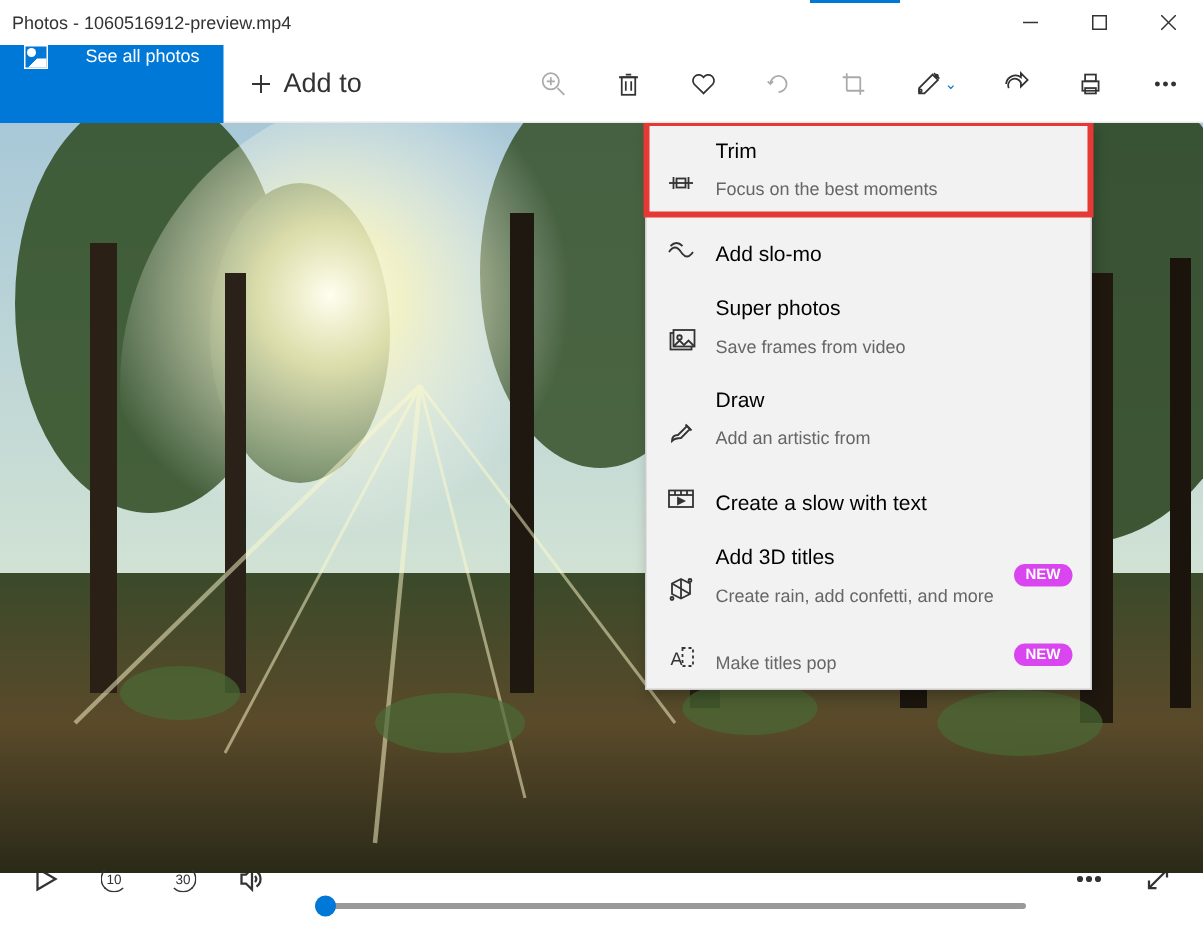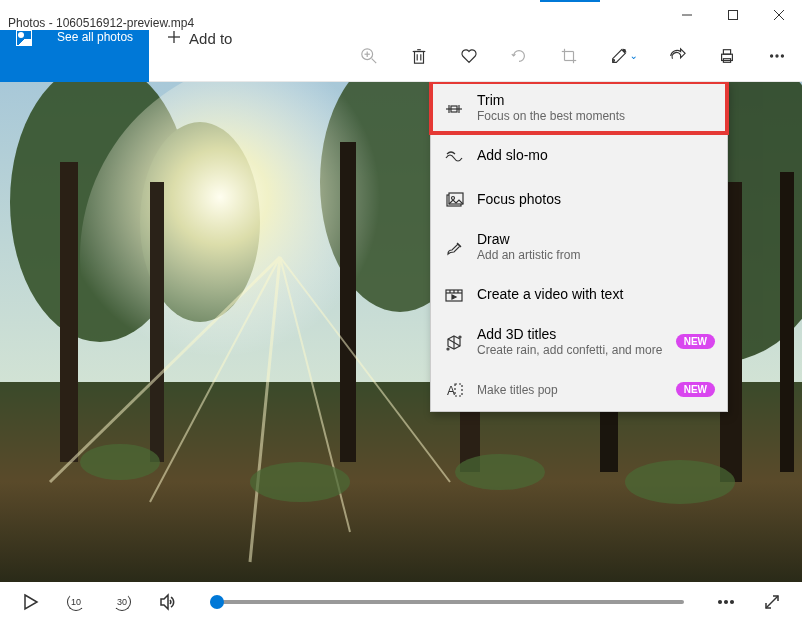--- a/index.html
+++ b/index.html
@@ -1,45 +1,45 @@
 <!DOCTYPE html>
 <html><head>
 <meta charset="utf-8">
 <style>
 *{box-sizing:border-box;margin:0;padding:0;font-family:"Segoe UI",sans-serif}
 body{width:802px;height:634px;background:#fff;overflow:hidden;position:relative}
-.titlebar{height:30px;display:flex;align-items:flex-end;padding:0 0 0 8px;font-size:12px;color:#333}
+.titlebar{height:30px;display:flex;align-items:center;padding:0 0 0 8px;font-size:12px;color:#333}
 .titlebar .title{flex:1}
 .winbtns{display:flex}
 .winbtn{width:46px;height:30px;display:flex;align-items:center;justify-content:center;color:#333}
 .winbtn svg{width:10px;height:10px}
 .toolbar{height:52px;display:flex;align-items:center;border-bottom:1px solid #e8e8e8}
 .see-all{background:#0078d7;color:#fff;height:52px;display:flex;align-items:flex-start;padding:0 16px;font-size:12px;gap:25px}
 .see-all .ic{width:16px;height:16px;border:1.5px solid #fff;position:relative;display:flex;align-items:center;justify-content:center}
 .see-all .ic::before{content:"";width:6px;height:6px;border-radius:50%;background:#fff;position:absolute;top:1px;left:1px}
 .see-all .ic::after{content:"";position:absolute;bottom:0;left:0;right:0;height:6px;background:linear-gradient(135deg,transparent 40%,#fff 40%)}
-.addto{display:flex;align-items:flex-start;gap:8px;padding:0 18px;font-size:15px;color:#333;height:52px}
+.addto{display:flex;align-items:center;gap:8px;padding:0 18px;font-size:18px;color:#333;height:52px}
 .spacer{flex:1}
 .tbtn{width:50px;height:52px;display:flex;align-items:center;justify-content:center;color:#333;position:relative}
 .tbtn svg{width:18px;height:18px;stroke:currentColor;fill:none;stroke-width:1.3}
 .edit-wrap{display:flex;align-items:center;position:relative}
 .edit-wrap .chev{color:#0078d7;font-size:10px;margin-left:-14px;margin-right:14px}
 .topline{position:absolute;top:0;left:540px;width:60px;height:2px;background:#0078d7}
 .content{position:relative;height:500px;background:#f0f0f0;overflow:hidden}
 .forest{position:absolute;inset:0}
 .menu{position:absolute;top:-1px;left:430px;width:298px;background:#f2f2f2;border:1px solid #ccc;box-shadow:2px 4px 8px rgba(0,0,0,0.25)}
-.mitem{display:flex;align-items:center;padding:10px 12px;gap:12px;position:relative}
+.mitem{display:flex;align-items:flex-end;padding:10px 12px;gap:12px;position:relative}
 .mitem .mic{width:22px;height:22px;display:flex;align-items:center;justify-content:center;flex-shrink:0;color:#333;margin-top:2px}
 .mitem .mic svg{width:20px;height:20px;stroke:currentColor;fill:none;stroke-width:1.2}
 .mitem .mt{flex:1}
 .mitem .mtitle{font-size:14px;color:#000}
-.mitem .msub{font-size:12px;color:#666;margin-top:1px}
+.mitem .msub{font-size:12px;color:#666;margin-top:11px}
 .mitem.hl{outline:4px solid #e53935;outline-offset:-2px}
 .badge{background:#d946ef;color:#fff;font-size:10px;font-weight:600;padding:2px 8px;border-radius:10px;align-self:center}
-.controls{height:40px;display:flex;align-items:center;padding:16px 10px;gap:6px}
+.controls{height:40px;display:flex;align-items:flex-end;padding:16px 10px;gap:6px}
 .cbtn{width:40px;height:40px;display:flex;align-items:center;justify-content:center;color:#333}
 .cbtn svg{width:18px;height:18px;stroke:currentColor;fill:none;stroke-width:1.5}
 .skip{font-size:9px;position:relative}
 .skip .arc{width:18px;height:18px;border:1.5px solid #333;border-radius:50%;border-top-color:transparent;border-right-color:transparent;display:flex;align-items:center;justify-content:center}
 .slider{flex:1;height:4px;background:#999;margin:0 16px;position:relative;border-radius:2px}
 .thumb{width:14px;height:14px;border-radius:50%;background:#0078d7;position:absolute;top:-5px;left:0}
 </style>
 </head>
 <body>
 
@@ -227,21 +227,22 @@
     <div class="mitem">
       <span class="mic">
           <svg viewBox="0 0 20 20">
             <rect x="3" y="5" width="14" height="11"></rect>
             <rect x="5" y="3" width="14" height="11" fill="#f2f2f2"></rect>
             <circle cx="9" cy="8" r="1.5"></circle>
             <polyline points="5,14 9,10 12,13 15,10 19,14"></polyline>
           </svg>
         </span>
       <div class="mt">
-          <div class="mtitle">Focus photos</div>
+          <div class="mtitle">Super photos</div>
+          <div class="msub">Save frames from video</div>
         </div>
     </div>
     <div class="mitem">
       <span class="mic">
           <svg viewBox="0 0 20 20">
             <path d="M4 16 Q4 12 8 12 L14 6 L16 8 L10 14 Q6 14 4 16 Z"></path>
             <line x1="13" y1="5" x2="17" y2="9"></line>
           </svg>
         </span>
       <div class="mt">
@@ -254,21 +255,21 @@
           <svg viewBox="0 0 20 20">
             <rect x="2" y="5" width="16" height="11"></rect>
             <line x1="2" y1="8" x2="18" y2="8"></line>
             <line x1="6" y1="5" x2="6" y2="8"></line>
             <line x1="10" y1="5" x2="10" y2="8"></line>
             <line x1="14" y1="5" x2="14" y2="8"></line>
             <polygon points="8,10 8,14 12,12" fill="#333"></polygon>
           </svg>
         </span>
       <div class="mt">
-          <div class="mtitle">Create a video with text</div>
+          <div class="mtitle">Create a slow with text</div>
         </div>
     </div>
     <div class="mitem">
       <span class="mic">
           <svg viewBox="0 0 20 20">
             <polygon points="10,3 16,6 16,13 10,16 4,13 4,6"></polygon>
             <line x1="10" y1="3" x2="10" y2="16"></line>
             <line x1="4" y1="6" x2="16" y2="13"></line>
             <circle cx="16" cy="4" r="1"></circle>
             <circle cx="4" cy="16" r="1"></circle>

